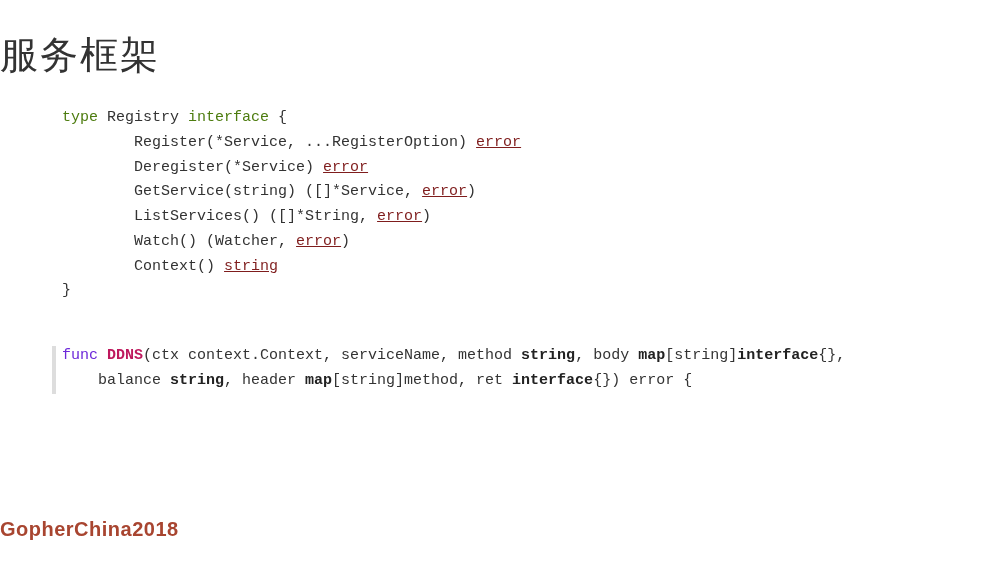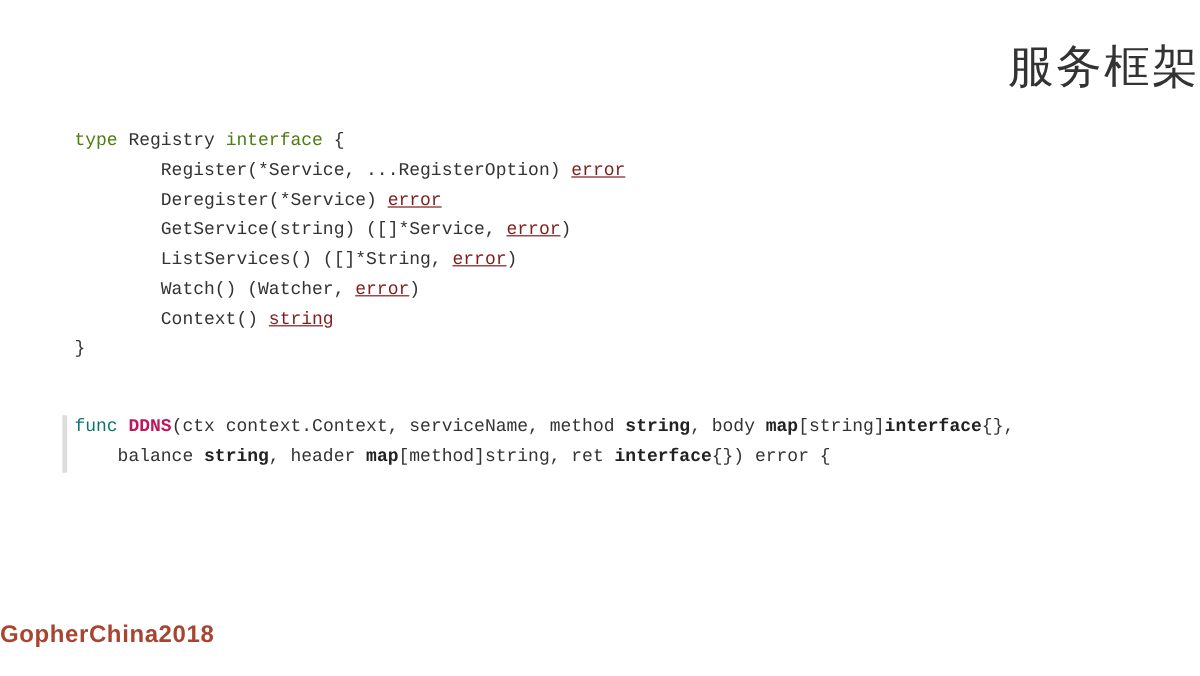--- a/index.html
+++ b/index.html
@@ -9,21 +9,21 @@
     }
     body {
       width: 1000px;
       height: 563px;
       background: #ffffff;
       font-family: "Helvetica Neue", Arial, sans-serif;
       position: relative;
       overflow: hidden;
     }
     .title {
-      text-align: right;
+      text-align: left;
       font-size: 38px;
       color: #333333;
       padding-top: 30px;
       padding-bottom: 25px;
       font-weight: 400;
       letter-spacing: 2px;
     }
     .code-block {
       font-family: "Menlo", "Consolas", "Courier New", monospace;
       font-size: 15px;
@@ -42,21 +42,21 @@
       left: 52px;
       top: 2px;
       width: 4px;
       height: 48px;
       background: #dddddd;
     }
     .kw-purple {
       color: #4d7c0f;
     }
     .kw-purple2 {
-      color: #0f766e;
+      color: #6d28d9;
     }
     .kw-green {
       color: #7f1d1d;
       text-decoration: underline;
     }
     .kw-bold {
       font-weight: bold;
       color: #222222;
     }
     .kw-bold-purple {
@@ -82,15 +82,15 @@
 <div class="code-block"><span class="kw-purple">type</span><span> Registry </span><span class="kw-purple">interface</span><span> {</span>
 <span>        Register(*Service, ...RegisterOption) </span><span class="kw-green">error</span>
 <span>        Deregister(*Service) </span><span class="kw-green">error</span>
 <span>        GetService(string) ([]*Service, </span><span class="kw-green">error</span><span>)</span>
 <span>        ListServices() ([]*String, </span><span class="kw-green">error</span><span>)</span>
 <span>        Watch() (Watcher, </span><span class="kw-green">error</span><span>)</span>
 <span>        Context() </span><span class="kw-green">string</span>
 <span>}</span></div>
 
 <div class="code-block code-block-2"><div class="block-marker"></div><span class="kw-purple2">func</span><span> </span><span class="kw-bold-purple">DDNS</span><span>(ctx context.Context, serviceName, method </span><span class="kw-bold">string</span><span>, body </span><span class="kw-bold">map</span><span>[string]</span><span class="kw-bold">interface</span><span>{},</span>
-<span>    balance </span><span class="kw-bold">string</span><span>, header </span><span class="kw-bold">map</span><span>[method]string, ret </span><span class="kw-bold">interface</span><span>{}) error {</span></div>
+<span>    balance </span><span class="kw-bold">string</span><span>, header </span><span class="kw-bold">map</span><span>[string]method, ret </span><span class="kw-bold">interface</span><span>{}) error {</span></div>
 
 <div class="footer">GopherChina2018</div>
 
 </body></html>

